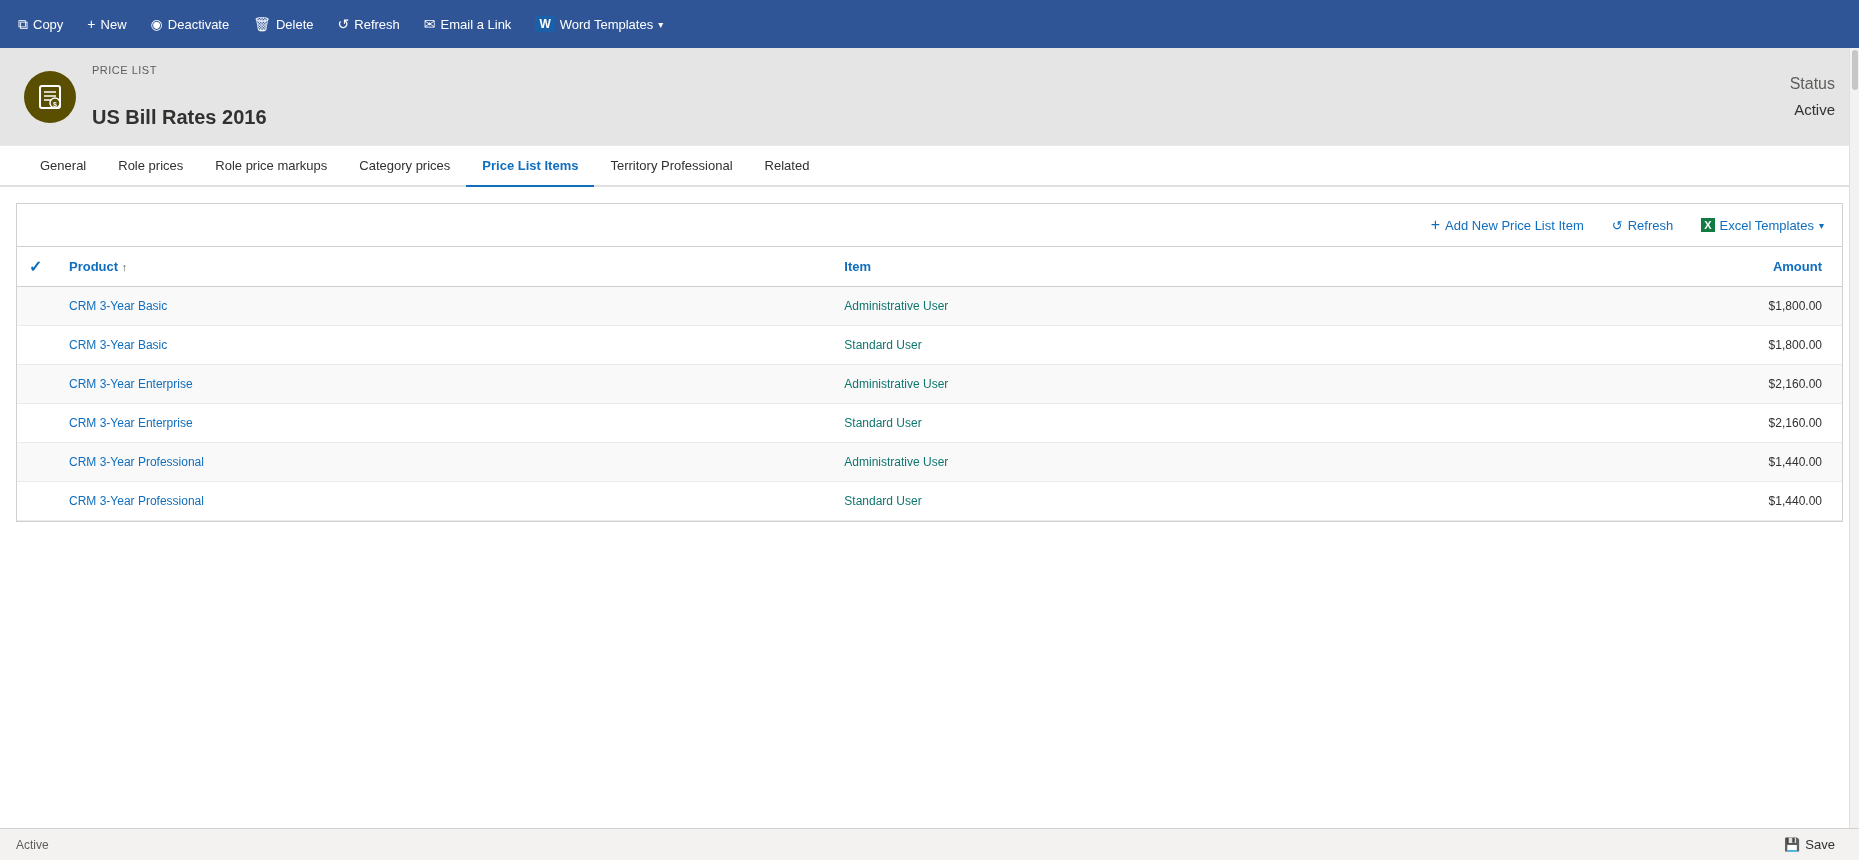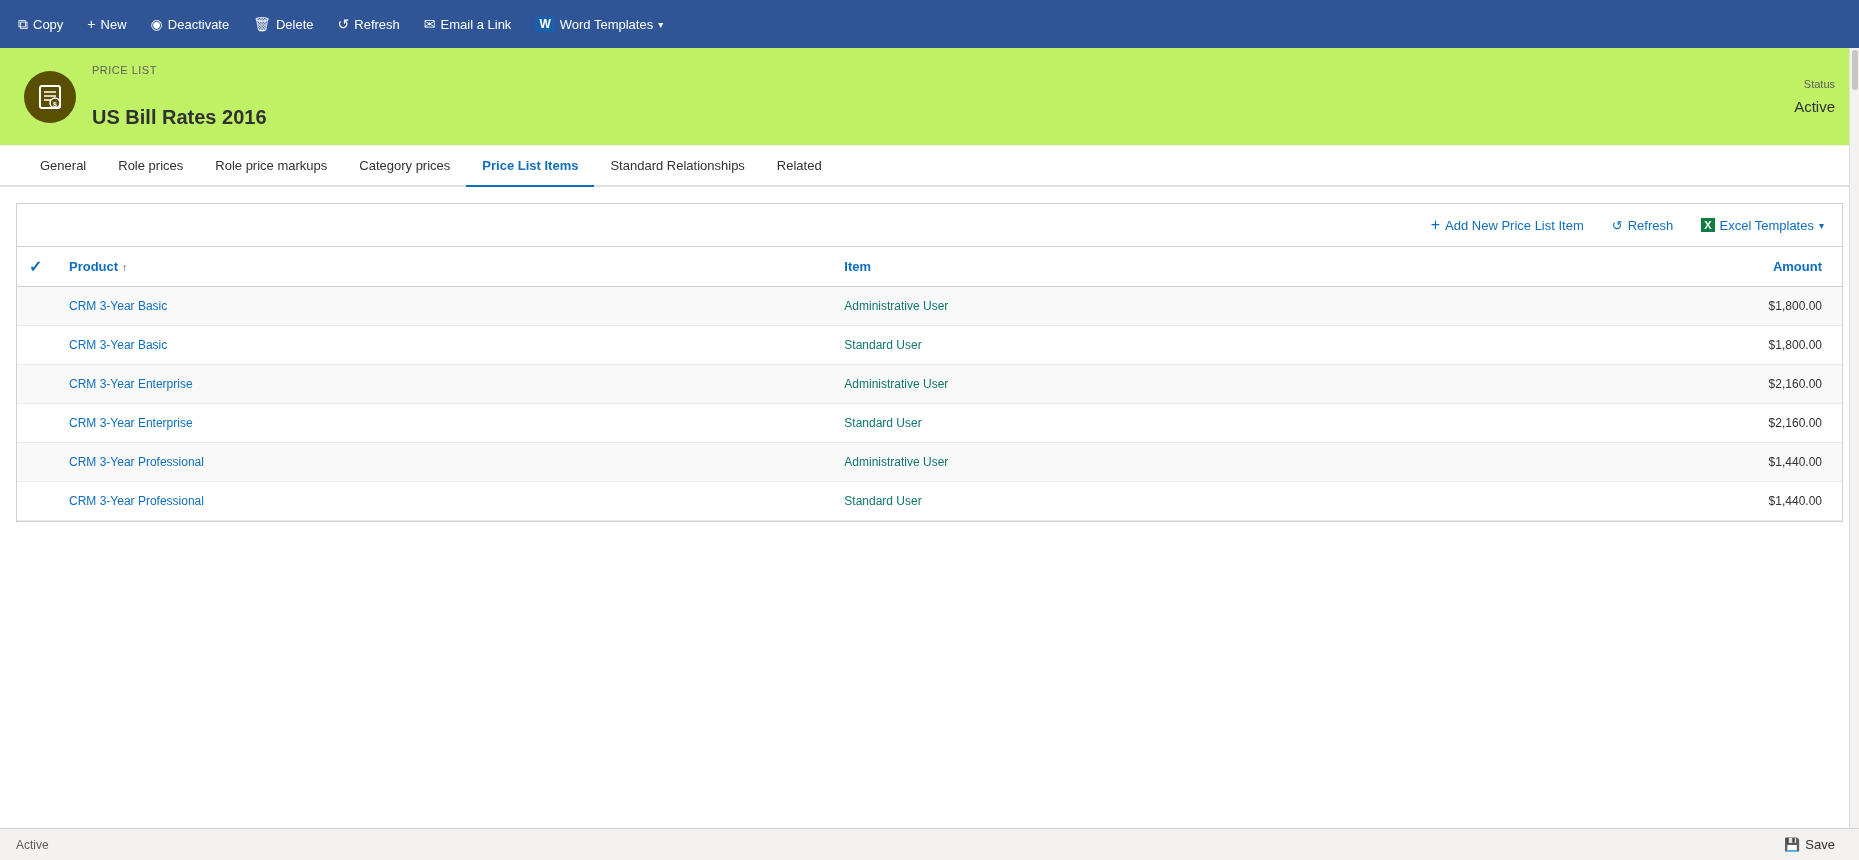--- a/index.html
+++ b/index.html
@@ -34,21 +34,21 @@
     .main-content {
       background: white;
       min-height: calc(100vh - 48px - 32px);
     }
 
     
     .record-header {
       display: flex;
       align-items: center;
       padding: 16px 24px;
-      background: #bef264;
+      background: #e5e5e5;
       border-bottom: 1px solid #edebe9;
       justify-content: space-between;
     }
     .record-header-left {
       display: flex;
       align-items: center;
       gap: 16px;
     }
     .record-icon {
       width: 52px;
@@ -72,21 +72,21 @@
     .record-name {
       font-size: 20px;
       font-weight: 600;
       color: #323130;
       margin-top: 30px;
     }
     .record-status-group {
       text-align: right;
     }
     .status-label {
-      font-size: 11px;
+      font-size: 16px;
       color: #605e5c;
       margin-bottom: 8px;
     }
     .status-value {
       font-size: 15px;
       color: #323130;
       font-weight: 400;
     }
 
     
@@ -308,21 +308,21 @@
       <div class="status-value">Active</div>
     </div>
   </div>
 
   <div class="tabs-bar">
     <div class="tab">General</div>
     <div class="tab">Role prices</div>
     <div class="tab">Role price markups</div>
     <div class="tab">Category prices</div>
     <div class="tab active">Price List Items</div>
-    <div class="tab">Standard Relationships</div>
+    <div class="tab">Territory Professional</div>
     <div class="tab">Related</div>
   </div>
 
   <div class="subgrid-container">
 
     <div class="subgrid-toolbar">
       <button class="subgrid-action-btn">
         <span style="font-size:16px;">+</span>
         <span>Add New Price List Item</span>
       </button>

